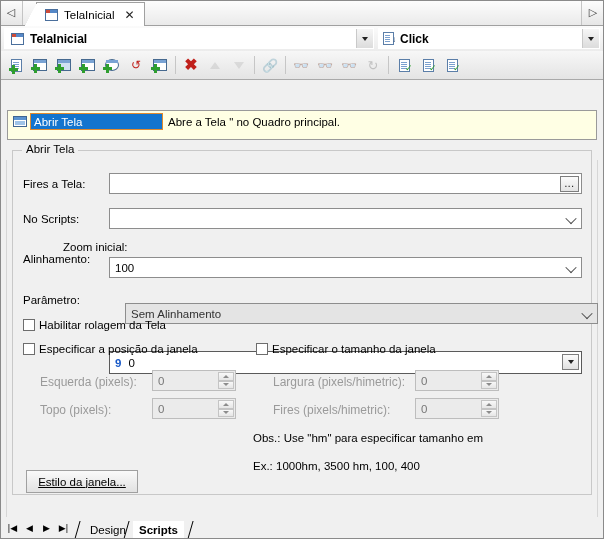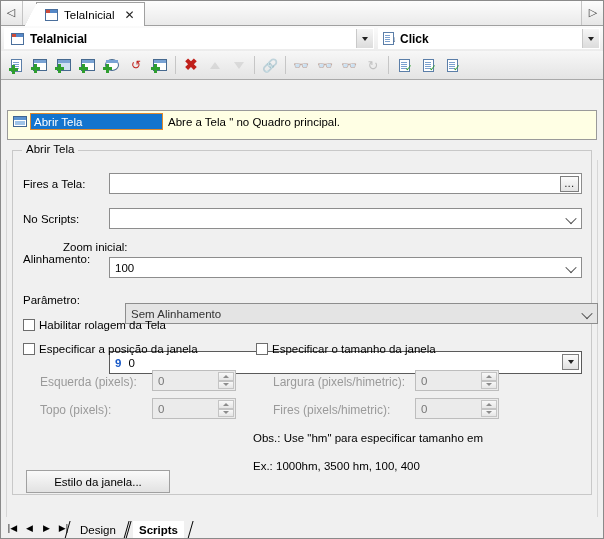--- a/index.html
+++ b/index.html
@@ -218,21 +218,21 @@
   .navbtns span{width:17px;height:16px;display:flex;align-items:center;justify-content:center;font-size:9px;color:#000;}
   .btab{
     position:absolute;top:4px;height:18px;
     display:flex;align-items:center;padding:0 6px;
     font-size:11.5px;box-sizing:border-box;
   }
   .btab .skewL{position:absolute;left:-7px;top:0;width:8px;height:100%;
     border-left:1px solid #000;transform:skewX(-16deg);}
   .btab .skewR{position:absolute;right:-7px;top:0;width:8px;height:100%;
     border-right:1px solid #000;transform:skewX(-16deg);}
-  #btab-design{left:74px;text-align:right;}
+  #btab-design{left:84px;text-align:right;}
   #btab-scripts{left:133px;font-weight:bold;background:#fff;}
 
   
   .outline{
     position:absolute;left:0;top:0;width:604px;height:539px;
     border:1px solid #8a8a8a;box-sizing:border-box;pointer-events:none;
   }
   .leftrail{
     position:absolute;left:0;top:80px;width:6px;height:437px;
     background:#f0f0f0;border-right:1px solid #d6d6d6;
@@ -490,21 +490,21 @@
           </span>
         <span>
             <i class="tri-dn"></i>
           </span>
       </span>
     </div>
 
     <span class="obsnote" style="left:240px;top:280px;">Obs.: Use "hm" para especificar tamanho em</span>
     <span class="obsnote" style="left:240px;top:308px;">Ex.: 1000hm, 3500 hm, 100, 400</span>
 
-    <div class="pushbtn" style="left:13px;top:319px;width:144px;">Estilo da janela...</div>
+    <div class="pushbtn" style="left:13px;top:319px;width:112px;text-decoration:underline;">Estilo da janela...</div>
   </div>
 
   <div class="bottombar">
     <div class="navbtns">
       <span>|◀</span>
       <span>◀</span>
       <span>▶</span>
       <span>▶|</span>
     </div>
     <div class="btab" id="btab-design">

